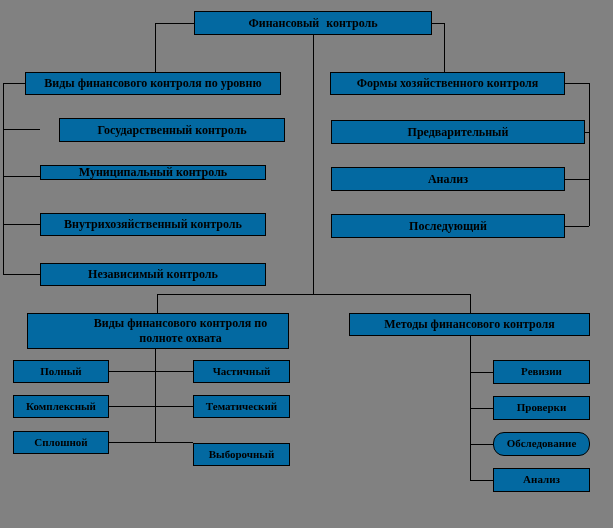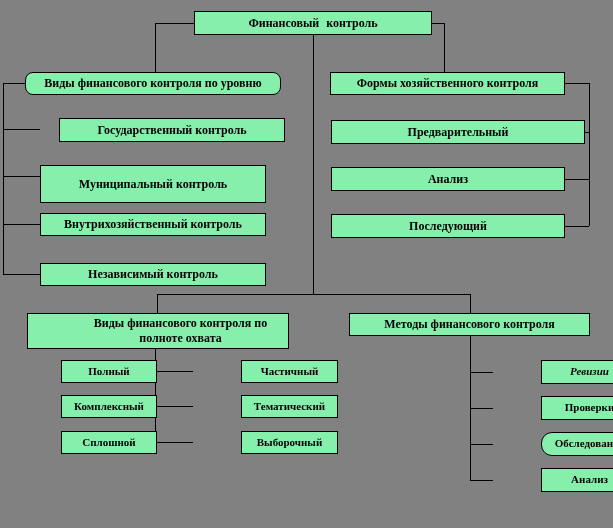--- a/index.html
+++ b/index.html
@@ -2,58 +2,58 @@
 <html><head>
 <meta charset="utf-8">
 <style>
   html,body{margin:0;padding:0;background:#9a9a9a;}
   .canvas{
     position:relative;width:613px;height:528px;overflow:hidden;
     background:#818181;
     font-family:"Liberation Serif","DejaVu Serif",serif;
   }
   .box{
-    position:absolute;background:#86efac;border:1px solid #000000;
+    position:absolute;background:#0369a1;border:1px solid #000000;
     display:flex;align-items:center;justify-content:center;
     box-sizing:border-box;text-align:center;
     font-weight:bold;color:#000000;font-size:12px;line-height:1.25;
     padding:0 3px;
   }
-  .box.small{font-size:11px;margin-left:48px;}
+  .box.small{font-size:11px;}
   .box.root{word-spacing:4px;}
   .ln{position:absolute;background:#000000;}
 </style>
 </head>
 <body>
 
 <div class="canvas">
 
   <div class="box root" style="left:194px;top:11px;width:238px;height:24px;">Финансовый контроль</div>
 
   <div class="ln" style="left:155px;top:23px;width:39px;height:1px;"></div>
   <div class="ln" style="left:155px;top:23px;width:1px;height:49px;"></div>
   <div class="ln" style="left:432px;top:23px;width:13px;height:1px;"></div>
   <div class="ln" style="left:444px;top:23px;width:1px;height:49px;"></div>
 
   <div class="ln" style="left:313px;top:35px;width:1px;height:259px;"></div>
   <div class="ln" style="left:157px;top:294px;width:314px;height:1px;"></div>
   <div class="ln" style="left:157px;top:294px;width:1px;height:19px;"></div>
   <div class="ln" style="left:470px;top:294px;width:1px;height:19px;"></div>
 
-  <div class="box" style="left:25px;top:72px;width:256px;height:23px;border-radius:8px;">Виды финансового контроля по уровню</div>
+  <div class="box" style="left:25px;top:72px;width:256px;height:23px;">Виды финансового контроля по уровню</div>
 
   <div class="ln" style="left:3px;top:83px;width:22px;height:1px;"></div>
   <div class="ln" style="left:3px;top:83px;width:1px;height:192px;"></div>
   <div class="ln" style="left:3px;top:129px;width:37px;height:1px;"></div>
   <div class="ln" style="left:3px;top:176px;width:37px;height:1px;"></div>
   <div class="ln" style="left:3px;top:224px;width:37px;height:1px;"></div>
   <div class="ln" style="left:3px;top:274px;width:37px;height:1px;"></div>
 
   <div class="box" style="left:40px;top:118px;width:226px;height:24px;margin-left:19px;">Государственный контроль</div>
-  <div class="box" style="left:40px;top:165px;width:226px;height:38px;">Муниципальный контроль</div>
+  <div class="box" style="left:40px;top:165px;width:226px;height:15px;">Муниципальный контроль</div>
   <div class="box" style="left:40px;top:213px;width:226px;height:23px;">Внутрихозяйственный контроль</div>
   <div class="box" style="left:40px;top:263px;width:226px;height:23px;">Независимый контроль</div>
 
   <div class="box" style="left:330px;top:72px;width:235px;height:23px;">Формы хозяйственного контроля</div>
 
   <div class="ln" style="left:565px;top:83px;width:24px;height:1px;"></div>
   <div class="ln" style="left:589px;top:83px;width:1px;height:143px;"></div>
   <div class="ln" style="left:565px;top:132px;width:24px;height:1px;"></div>
   <div class="ln" style="left:565px;top:179px;width:24px;height:1px;"></div>
   <div class="ln" style="left:565px;top:226px;width:24px;height:1px;"></div>
@@ -68,28 +68,28 @@
   <div class="ln" style="left:109px;top:371px;width:84px;height:1px;"></div>
   <div class="ln" style="left:109px;top:406px;width:84px;height:1px;"></div>
   <div class="ln" style="left:109px;top:442px;width:84px;height:1px;"></div>
 
   <div class="box small" style="left:13px;top:360px;width:96px;height:23px;">Полный</div>
   <div class="box small" style="left:13px;top:395px;width:96px;height:23px;">Комплексный</div>
   <div class="box small" style="left:13px;top:431px;width:96px;height:23px;">Сплошной</div>
 
   <div class="box small" style="left:193px;top:360px;width:97px;height:23px;">Частичный</div>
   <div class="box small" style="left:193px;top:395px;width:97px;height:23px;">Тематический</div>
-  <div class="box small" style="left:193px;top:431px;width:97px;height:23px;">Выборочный</div>
+  <div class="box small" style="left:193px;top:443px;width:97px;height:23px;">Выборочный</div>
 
   <div class="box" style="left:349px;top:313px;width:241px;height:23px;">Методы финансового контроля</div>
 
   <div class="ln" style="left:470px;top:336px;width:1px;height:144px;"></div>
   <div class="ln" style="left:470px;top:372px;width:23px;height:1px;"></div>
   <div class="ln" style="left:470px;top:408px;width:23px;height:1px;"></div>
   <div class="ln" style="left:470px;top:444px;width:23px;height:1px;"></div>
   <div class="ln" style="left:470px;top:480px;width:23px;height:1px;"></div>
 
-  <div class="box small" style="left:493px;top:360px;width:97px;height:24px;font-style:italic;">Ревизии</div>
+  <div class="box small" style="left:493px;top:360px;width:97px;height:24px;">Ревизии</div>
   <div class="box small" style="left:493px;top:396px;width:97px;height:24px;">Проверки</div>
   <div class="box small" style="left:493px;top:432px;width:97px;height:24px;border-radius:11px;">Обследование</div>
   <div class="box small" style="left:493px;top:468px;width:97px;height:24px;">Анализ</div>
 
 </div>
 
 </body></html>

